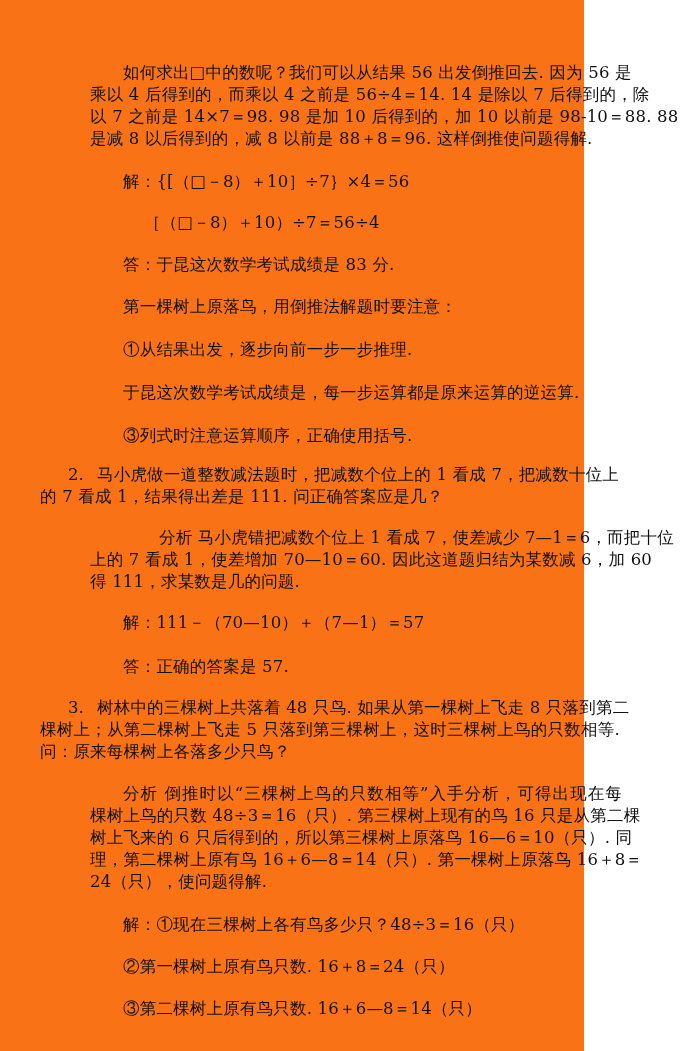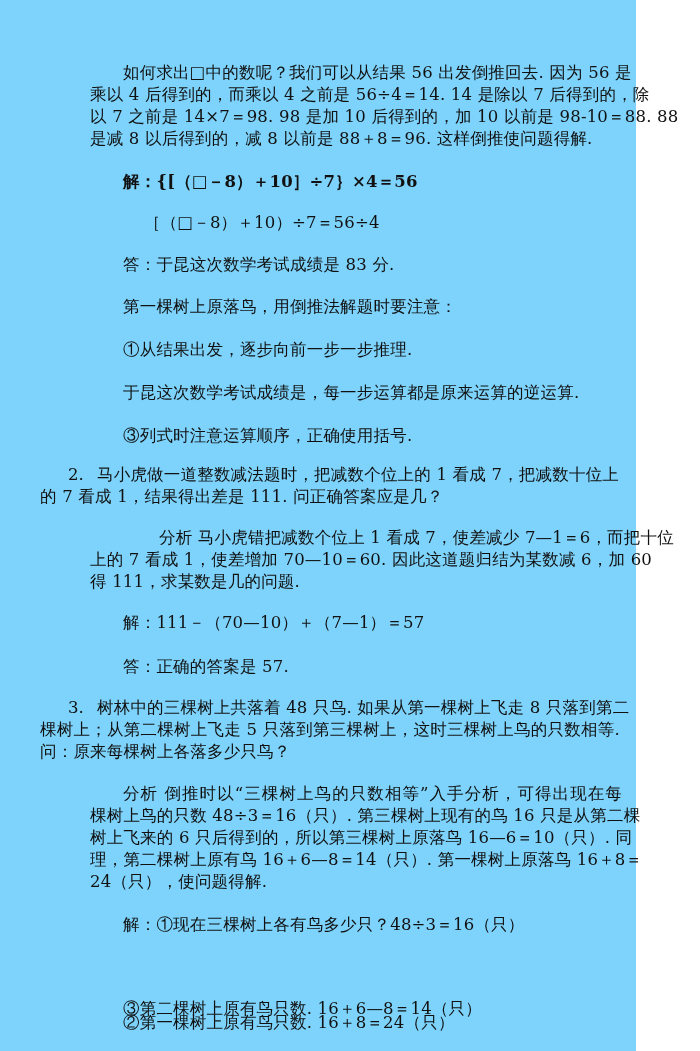--- a/index.html
+++ b/index.html
@@ -1,42 +1,42 @@
 <!DOCTYPE html>
 <html><head>
   <meta charset="utf-8">
   <style>
     html, body { margin: 0; padding: 0; background: #ffffff; }
     body {
       width: 700px; height: 1051px; position: relative; overflow: hidden;
       font-family: "DejaVu Serif", "Liberation Serif", serif;
       color: #111111;
     }
-    .page { position: absolute; left: 0; top: 0; width: 636px; height: 1051px; background: #7dd3fc; }
+    .page { position: absolute; left: 0; top: 0; width: 584px; height: 1051px; background: #f97316; }
     .ln {
       position: absolute; height: 22px; line-height: 22px;
       font-size: 16.5px; white-space: nowrap; letter-spacing: 0.2px;
     }
     .j { text-align: justify; text-align-last: justify; text-justify: inter-character; }
     .num { position: absolute; height: 22px; line-height: 22px; font-size: 16.5px; white-space: nowrap; }
   </style>
 </head>
 <body>
 
 <div class="page">
 
   <div>
     <div class="ln j" style="left:123px; top:62px; width:499px;">如何求出□中的数呢？我们可以从结果 56 出发倒推回去. 因为 56 是</div>
     <div class="ln j" style="left:90px; top:84px; width:532px;">乘以 4 后得到的，而乘以 4 之前是 56÷4＝14. 14 是除以 7 后得到的，除</div>
     <div class="ln j" style="left:90px; top:106px; width:532px;">以 7 之前是 14×7＝98. 98 是加 10 后得到的，加 10 以前是 98-10＝88. 88</div>
     <div class="ln" style="left:90px; top:128px;">是减 8 以后得到的，减 8 以前是 88＋8＝96. 这样倒推使问题得解.</div>
   </div>
 
   <div>
-    <div class="ln" style="left:123px; top:171px;font-weight:bold;">解：{[（□－8）＋10］÷7｝×4＝56</div>
+    <div class="ln" style="left:123px; top:171px;">解：{[（□－8）＋10］÷7｝×4＝56</div>
     <div class="ln" style="left:144px; top:212px;">［（□－8）＋10）÷7＝56÷4</div>
     <div class="ln" style="left:123px; top:254px;">答：于昆这次数学考试成绩是 83 分.</div>
   </div>
 
   <div>
     <div class="ln" style="left:123px; top:296px;">第一棵树上原落鸟，用倒推法解题时要注意：</div>
     <div class="ln" style="left:123px; top:339px;">①从结果出发，逐步向前一步一步推理.</div>
     <div class="ln" style="left:123px; top:382px;">于昆这次数学考试成绩是，每一步运算都是原来运算的逆运算.</div>
     <div class="ln" style="left:123px; top:425px;">③列式时注意运算顺序，正确使用括号.</div>
   </div>
@@ -60,17 +60,17 @@
     <div class="ln j" style="left:40px; top:719px; width:580px;">棵树上；从第二棵树上飞走 5 只落到第三棵树上，这时三棵树上鸟的只数相等.</div>
     <div class="ln" style="left:40px; top:741px;">问：原来每棵树上各落多少只鸟？</div>
 
     <div class="ln j" style="left:123px; top:783px; width:499px;">分析  倒推时以“三棵树上鸟的只数相等”入手分析，可得出现在每</div>
     <div class="ln j" style="left:90px; top:805px; width:532px;">棵树上鸟的只数 48÷3＝16（只）. 第三棵树上现有的鸟 16 只是从第二棵</div>
     <div class="ln j" style="left:90px; top:827px; width:532px;">树上飞来的 6 只后得到的，所以第三棵树上原落鸟 16—6＝10（只）. 同</div>
     <div class="ln j" style="left:90px; top:849px; width:532px;">理，第二棵树上原有鸟 16＋6—8＝14（只）. 第一棵树上原落鸟 16＋8＝</div>
     <div class="ln" style="left:90px; top:871px;">24（只），使问题得解.</div>
 
     <div class="ln" style="left:123px; top:914px;">解：①现在三棵树上各有鸟多少只？48÷3＝16（只）</div>
-    <div class="ln" style="left:123px; top:1012px;text-align:right;">②第一棵树上原有鸟只数. 16＋8＝24（只）</div>
+    <div class="ln" style="left:123px; top:956px;text-align:right;">②第一棵树上原有鸟只数. 16＋8＝24（只）</div>
     <div class="ln" style="left:123px; top:998px;">③第二棵树上原有鸟只数. 16＋6—8＝14（只）</div>
   </div>
 
 </div>
 
 </body></html>

